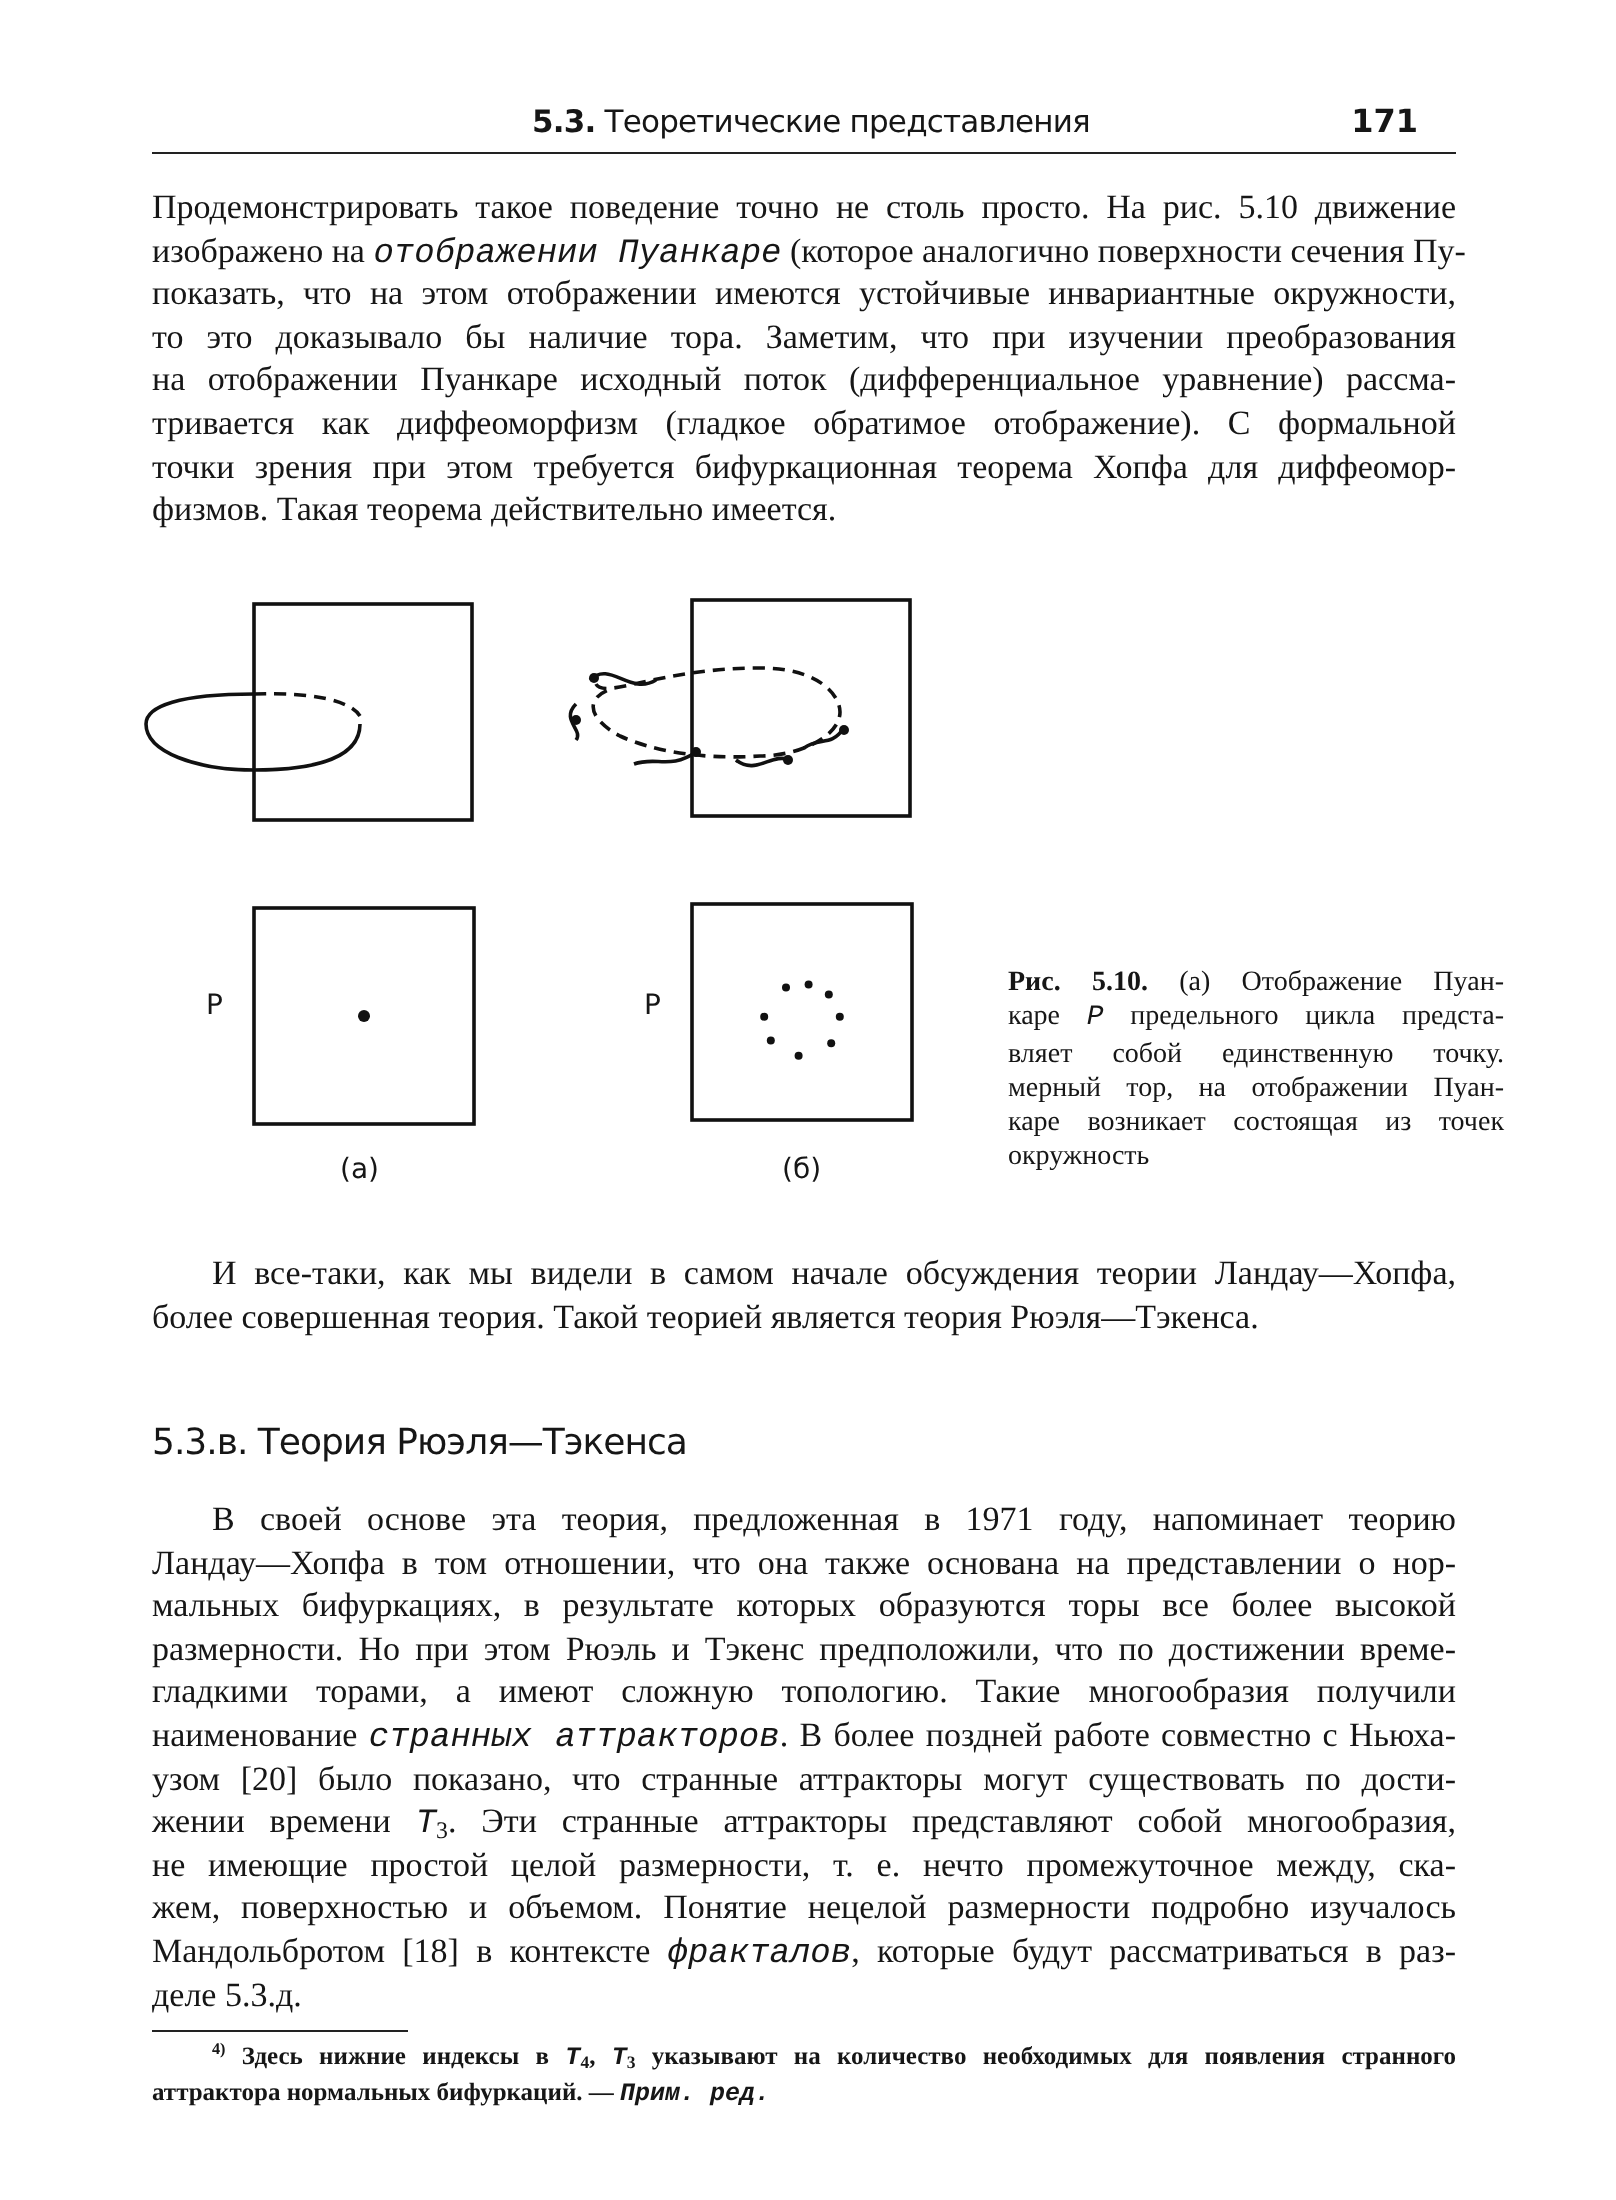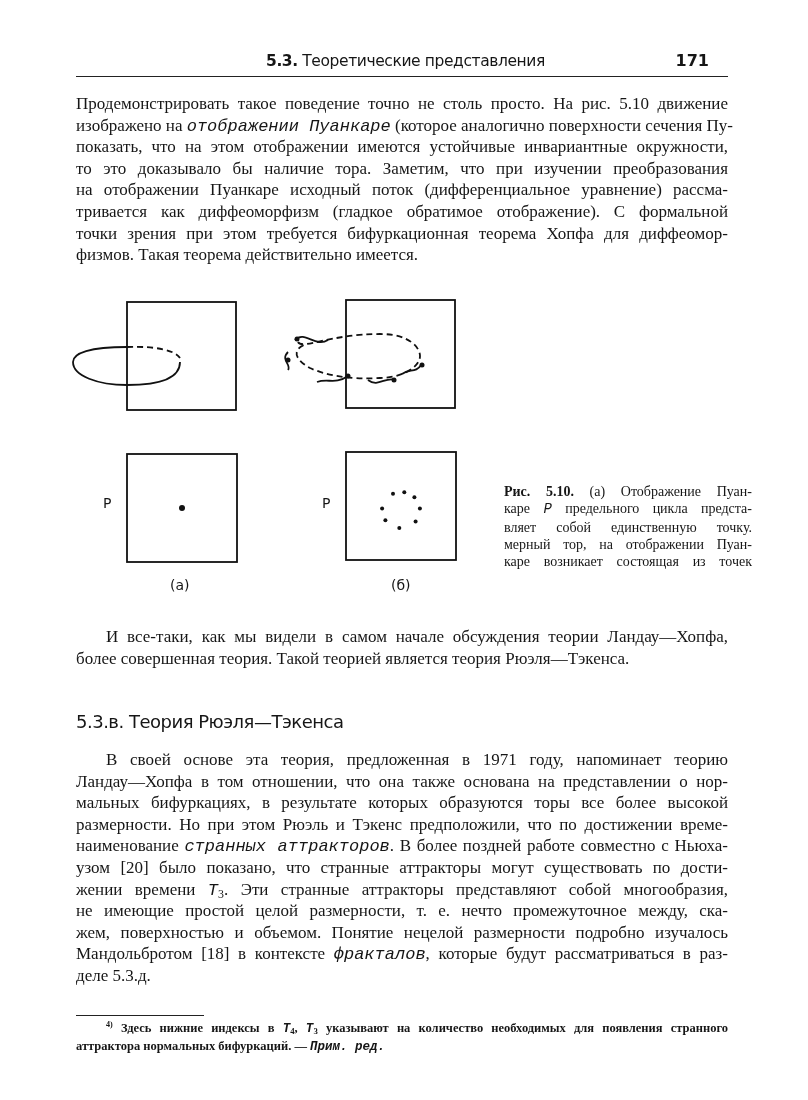--- a/index.html
+++ b/index.html
@@ -115,34 +115,36 @@
   <div class="fig-label" style="left:100px;top:287px;">(а)</div>
   <div class="fig-label" style="left:321px;top:287px;">(б)</div>
 </div>
 
 <div class="caption" id="caption">
     <span class="line"><b>Рис. 5.10.</b><span> (а) Отображение Пуан-</span></span>
     <span class="line"><span>каре </span><i>P</i><span> предельного цикла предста-</span></span>
     <span class="line"><span>вляет собой единственную точку.</span></span>
     <span class="line"><span>мерный тор, на отображении Пуан-</span></span>
     <span class="line"><span>каре возникает состоящая из точек</span></span>
+    <span class="line last"><span>окружность</span></span>
   </div>
 
 <div class="para" id="p2" style="top:626px;">
     <span class="line indent"><span>И все-таки, как мы видели в самом начале обсуждения теории Ландау—Хопфа,</span></span>
     <span class="line last"><span>более совершенная теория. Такой теорией является теория Рюэля—Тэкенса.</span></span>
   </div>
 
 <div class="section-title"><span>5.3.в.</span> <span>Теория Рюэля—Тэкенса</span></div>
 
 <div class="para" id="p3" style="top:749px;">
     <span class="line indent"><span>В своей основе эта теория, предложенная в 1971 году, напоминает теорию</span></span>
     <span class="line"><span>Ландау—Хопфа в том отношении, что она также основана на представлении о нор-</span></span>
     <span class="line"><span>мальных бифуркациях, в результате которых образуются торы все более высокой</span></span>
     <span class="line"><span>размерности. Но при этом Рюэль и Тэкенс предположили, что по достижении време-</span></span>
+    <span class="line"><span>гладкими торами, а имеют сложную топологию. Такие многообразия получили</span></span>
     <span class="line"><span>наименование </span><i>странных аттракторов</i><span>. В более поздней работе совместно с Ньюха-</span></span>
     <span class="line"><span>узом [20] было показано, что странные аттракторы могут существовать по дости-</span></span>
     <span class="line"><span>жении времени </span><i>T</i><sub>3</sub><span>. Эти странные аттракторы представляют собой многообразия,</span></span>
     <span class="line"><span>не имеющие простой целой размерности, т. е. нечто промежуточное между, ска-</span></span>
     <span class="line"><span>жем, поверхностью и объемом. Понятие нецелой размерности подробно изучалось</span></span>
     <span class="line"><span>Мандольбротом [18] в контексте </span><i>фракталов</i><span>, которые будут рассматриваться в раз-</span></span>
     <span class="line last"><span>деле 5.3.д.</span></span>
   </div>
 
 <div class="footnote-rule"></div>

